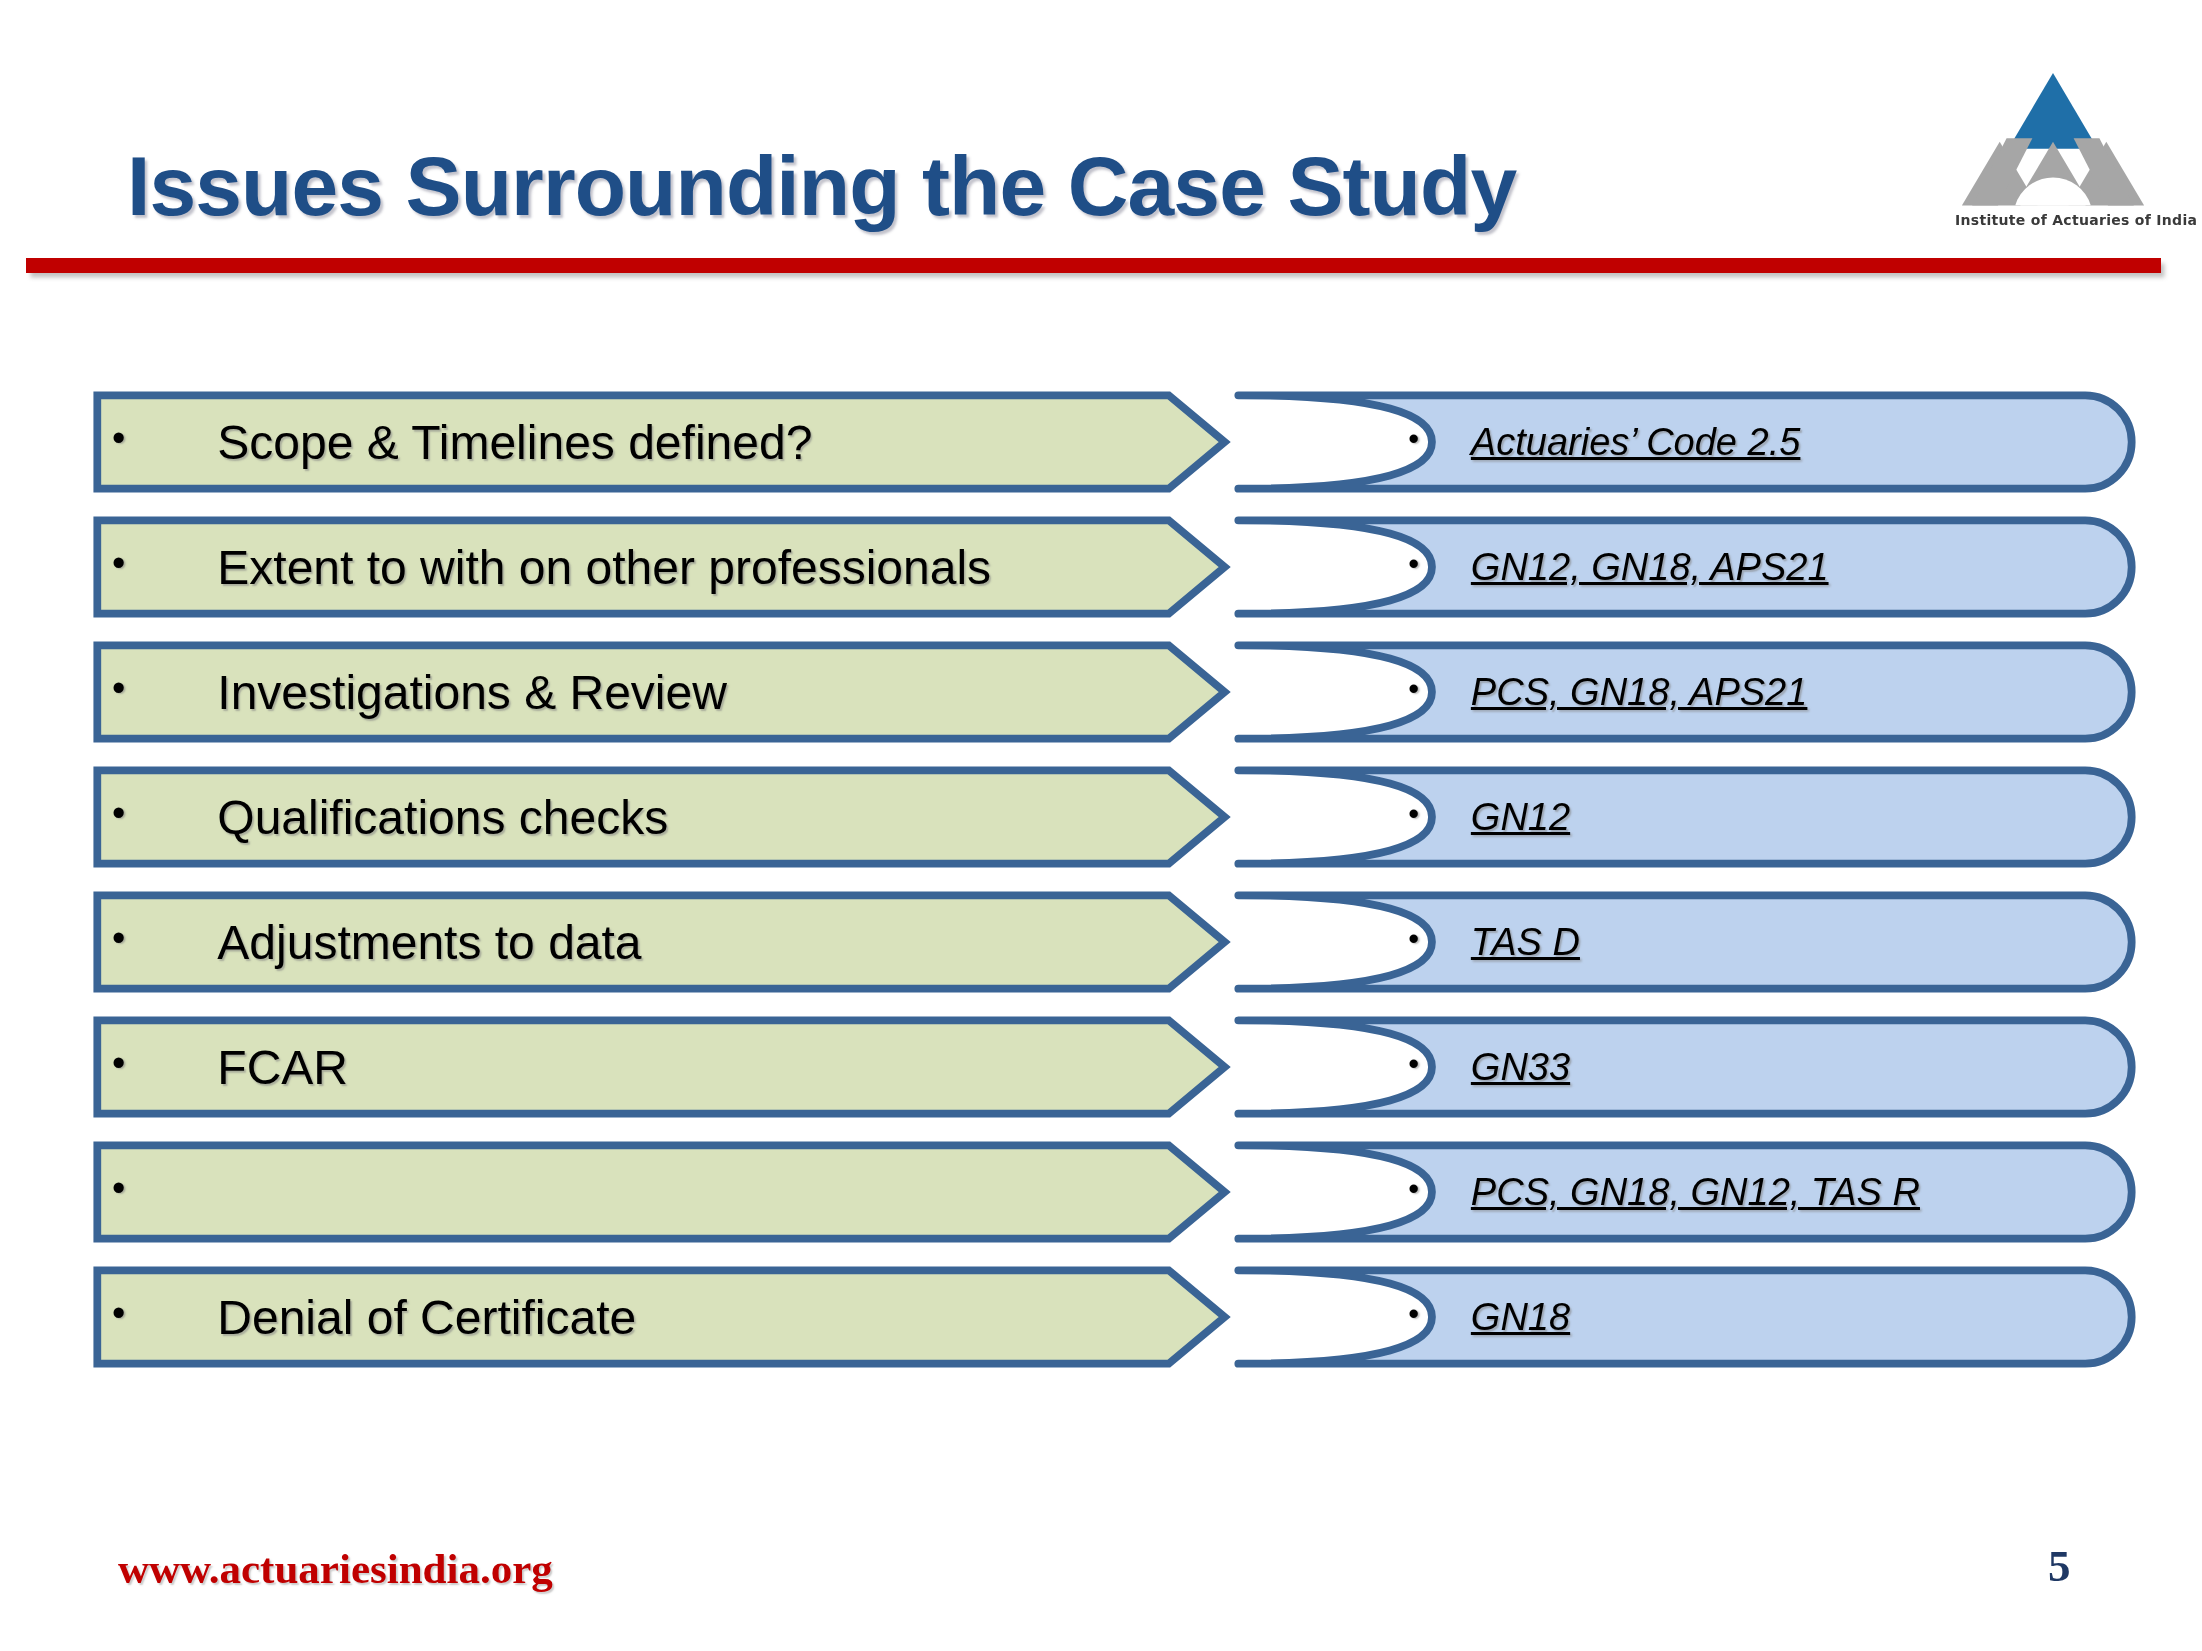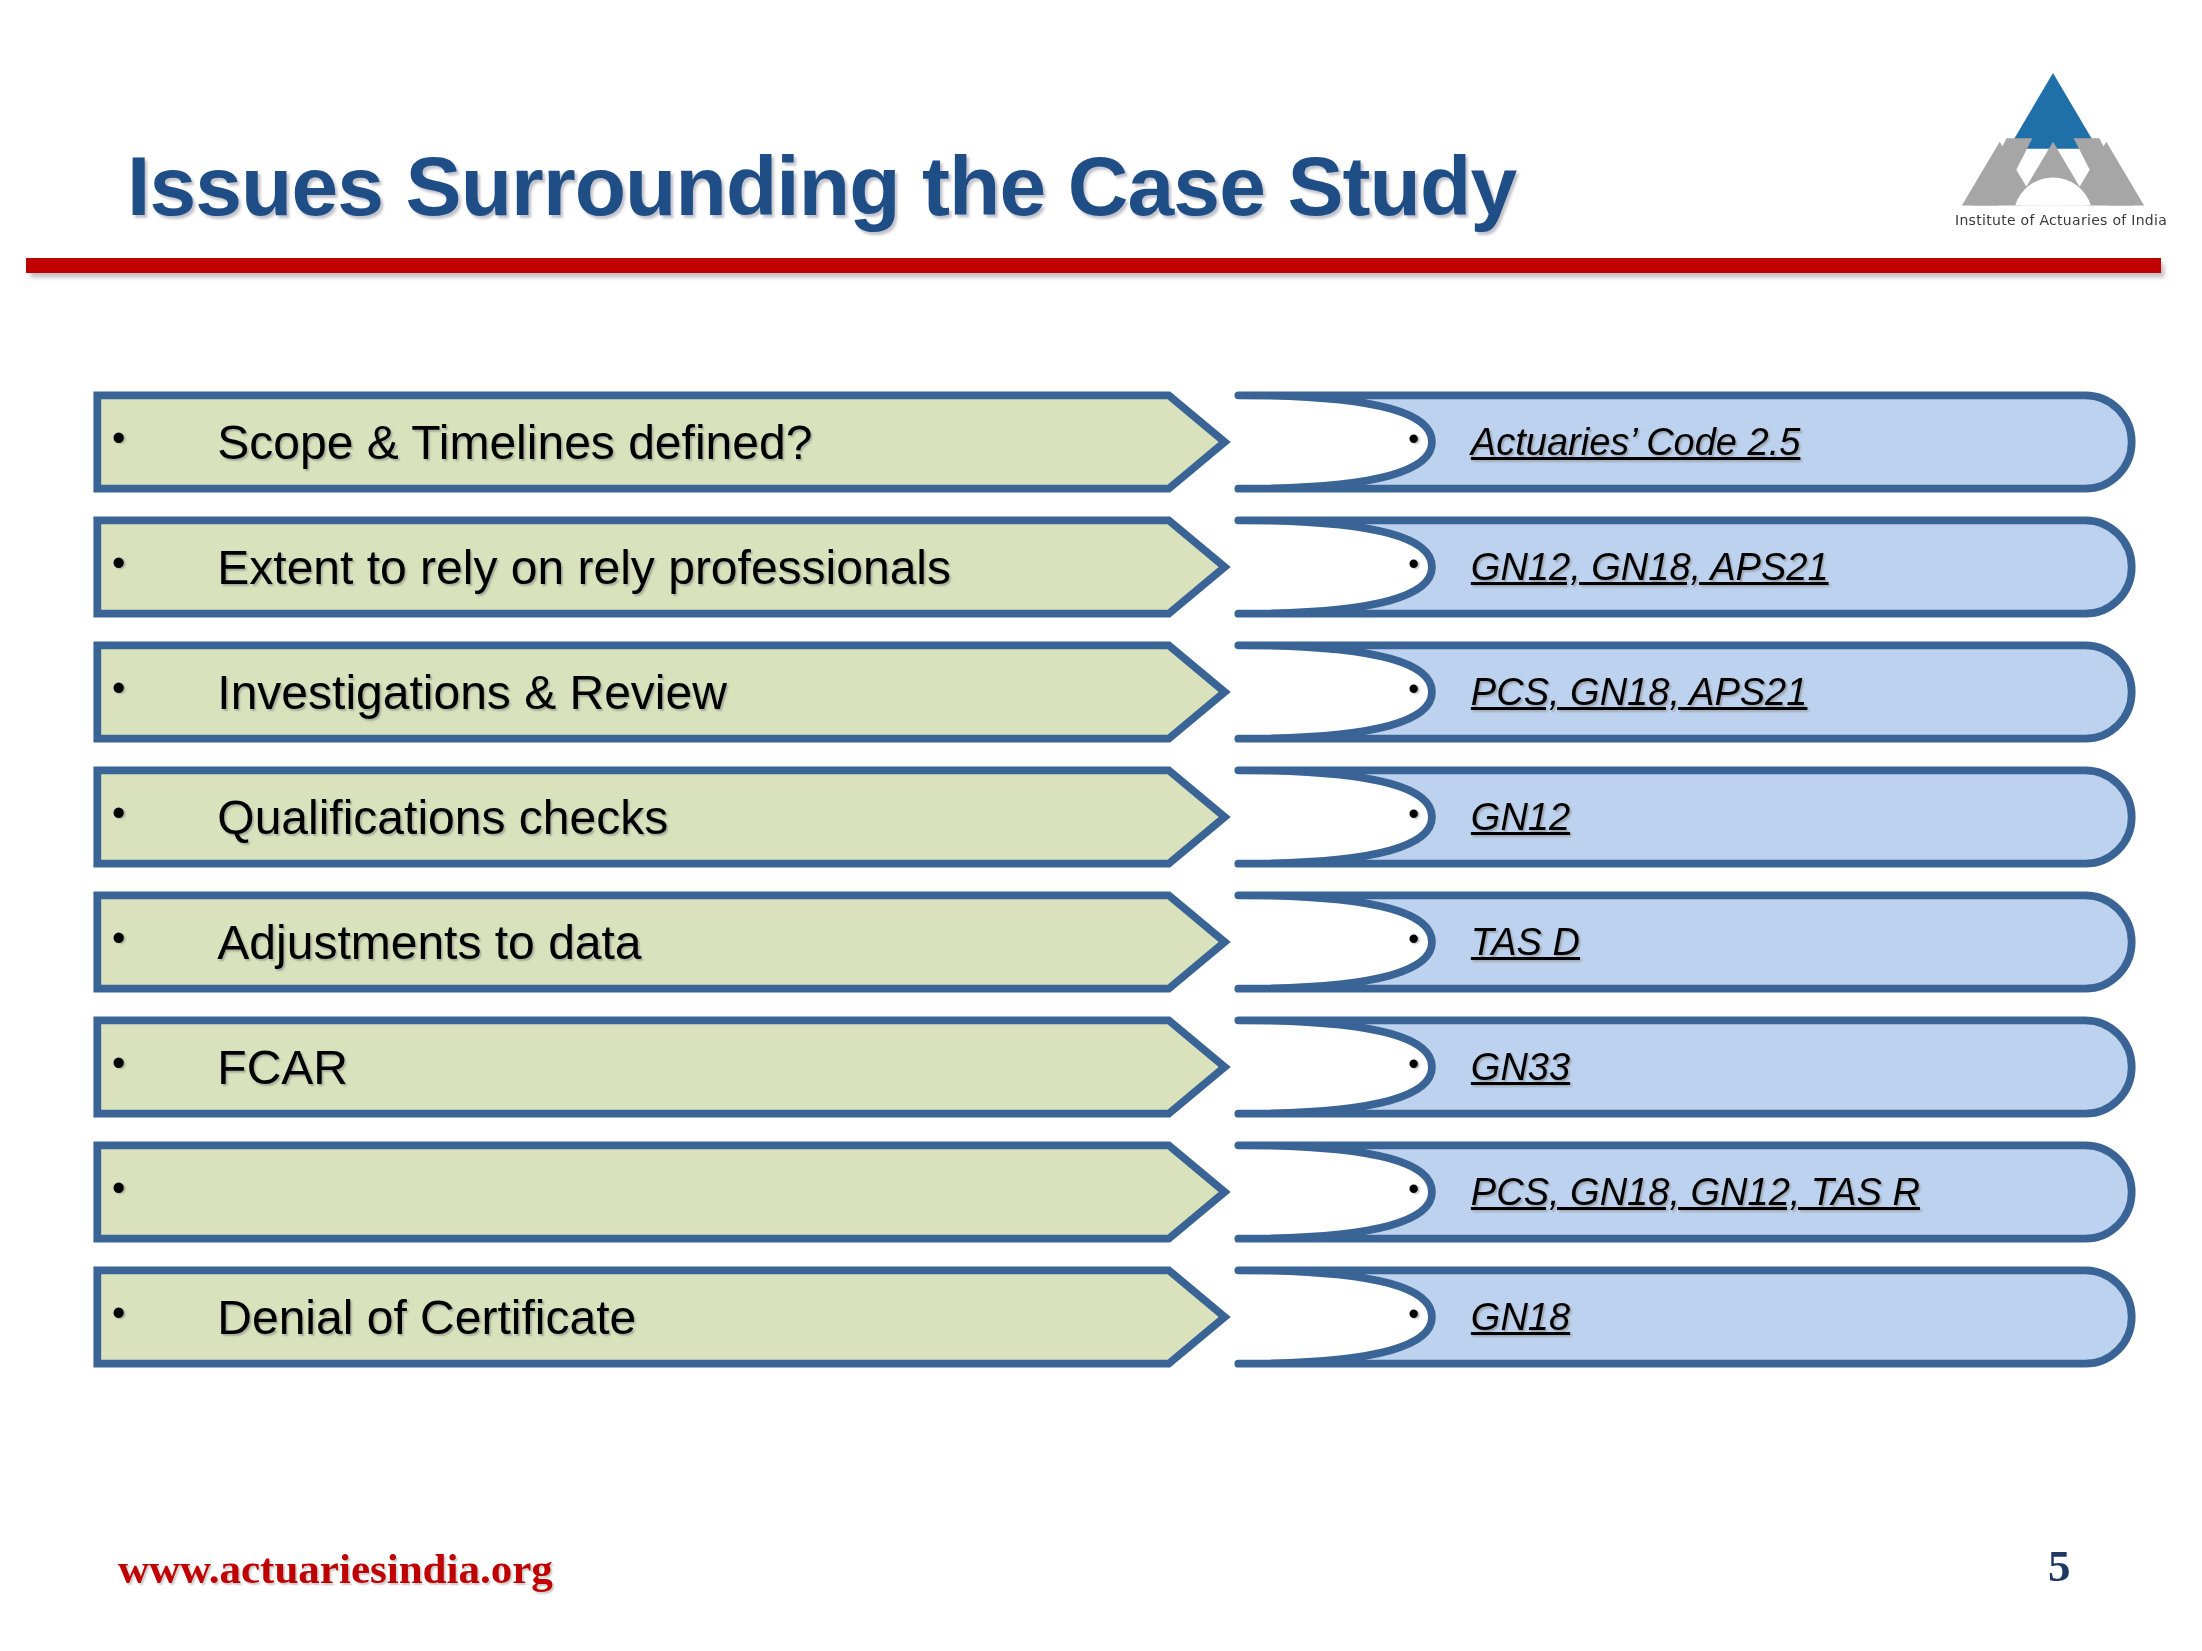--- a/index.html
+++ b/index.html
@@ -42,21 +42,21 @@
     position: absolute;
     left: 1955px;
     top: 59px;
     width: 196px;
     height: 181px;
   }
   #logo svg { display:block; width:196px; height:151px; }
   #logo-caption {
     font-family: "DejaVu Sans", sans-serif;
     font-size: 14px;
-    font-weight: normal;
+    font-weight: bold;
     color: #3a3a3a;
     text-align: center;
     letter-spacing: 0.3px;
     margin-top: 1.7px;
     white-space: nowrap;
   }
 
   
   #rows {
     position: absolute;
@@ -196,21 +196,21 @@
           <polygon points="5,5 1250,5 1315,59 1250,113 5,113" fill="#d9e2bc" stroke="#3a6495" stroke-width="9" stroke-linejoin="miter"></polygon>
         </svg>
       </div>
       <div class="right-shape">
         <svg viewBox="0 0 1048 118" preserveAspectRatio="none">
           <path d="M5,5 L989,5 A54,54 0 0 1 989,113 L5,113 C 175,113 230,90 230,59 C 230,28 175,5 5,5 Z" fill="#bdd2ee" stroke="#3a6495" stroke-width="9" stroke-linejoin="round"></path>
         </svg>
       </div>
       <div class="shape-text left-text">
         <span class="bullet-dot">•</span>
-        <span class="label">Extent to rely on rely professionals</span>
+        <span class="label">Extent to with on other professionals</span>
       </div>
       <div class="shape-text right-text">
         <span class="bullet-dot">•</span>
         <span class="label">GN12, GN18, APS21</span>
       </div>
     </div>
     <div class="row">
       <div class="left-shape">
         <svg viewBox="0 0 1320 118" preserveAspectRatio="none">
           <polygon points="5,5 1250,5 1315,59 1250,113 5,113" fill="#d9e2bc" stroke="#3a6495" stroke-width="9" stroke-linejoin="miter"></polygon>

